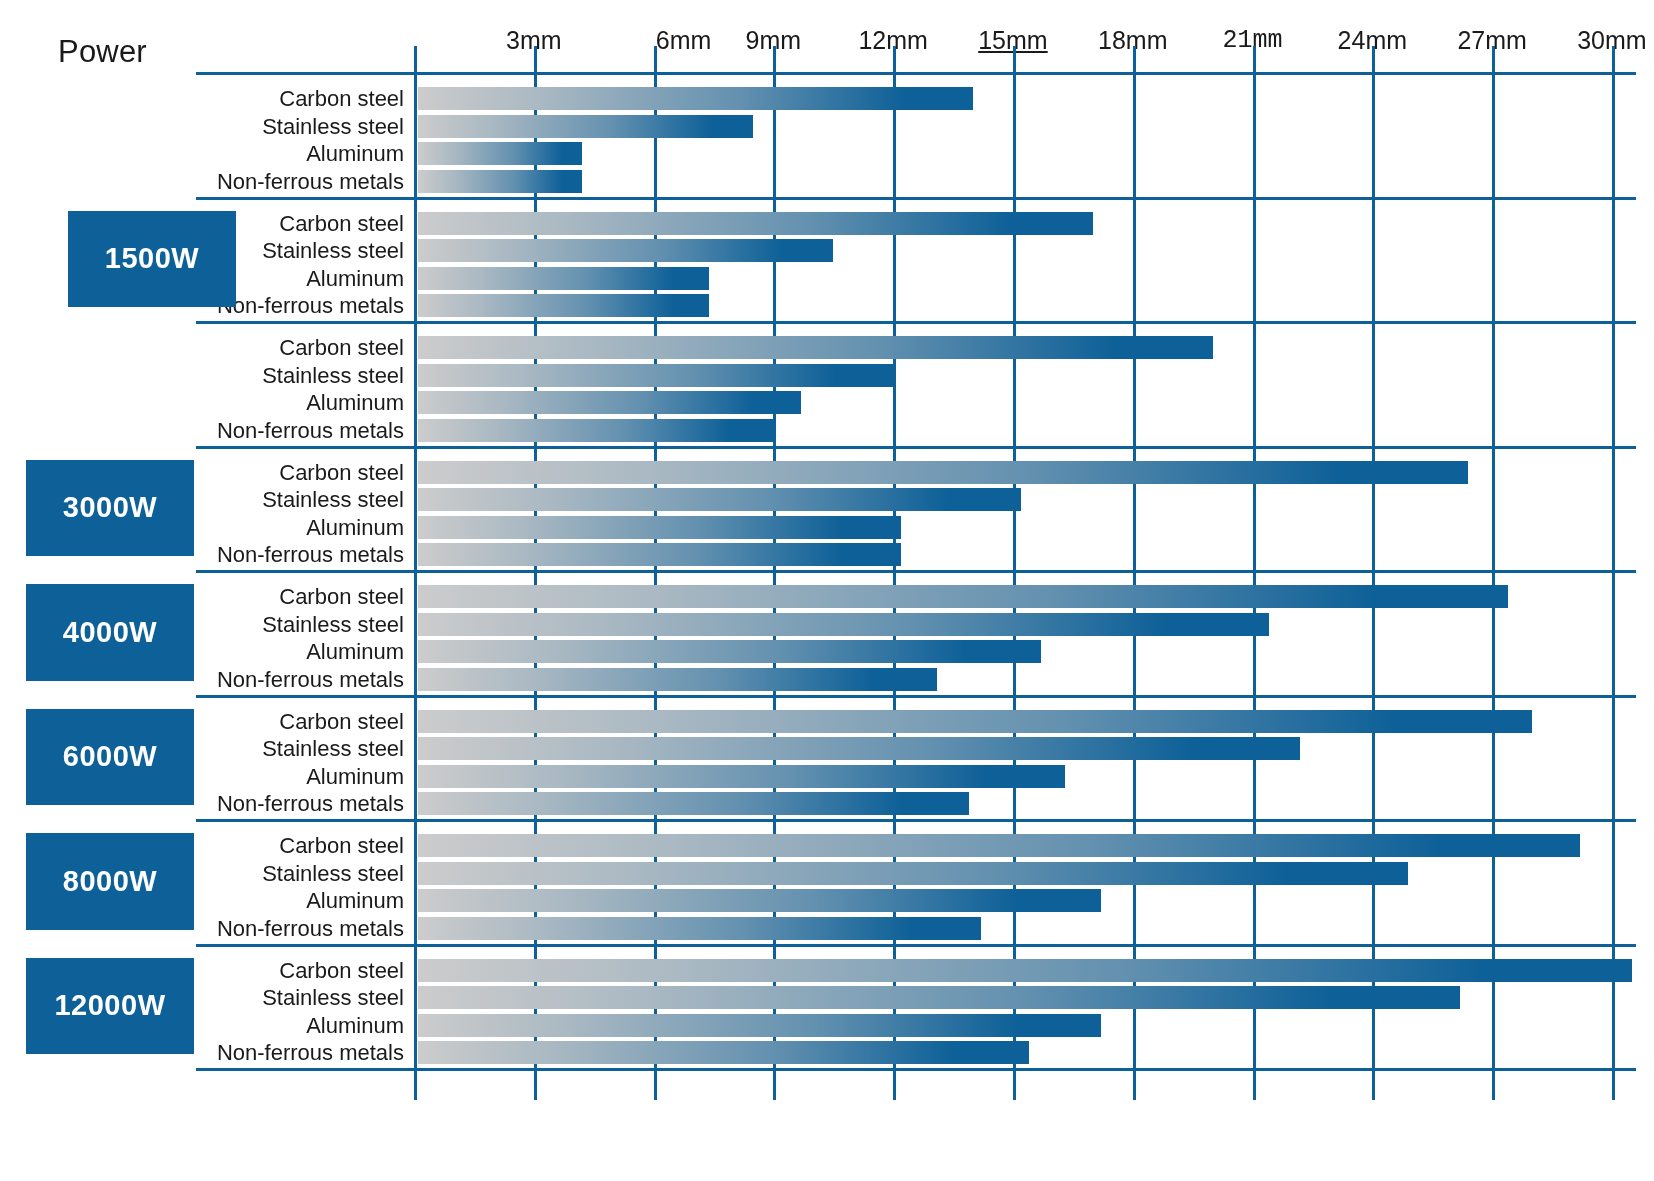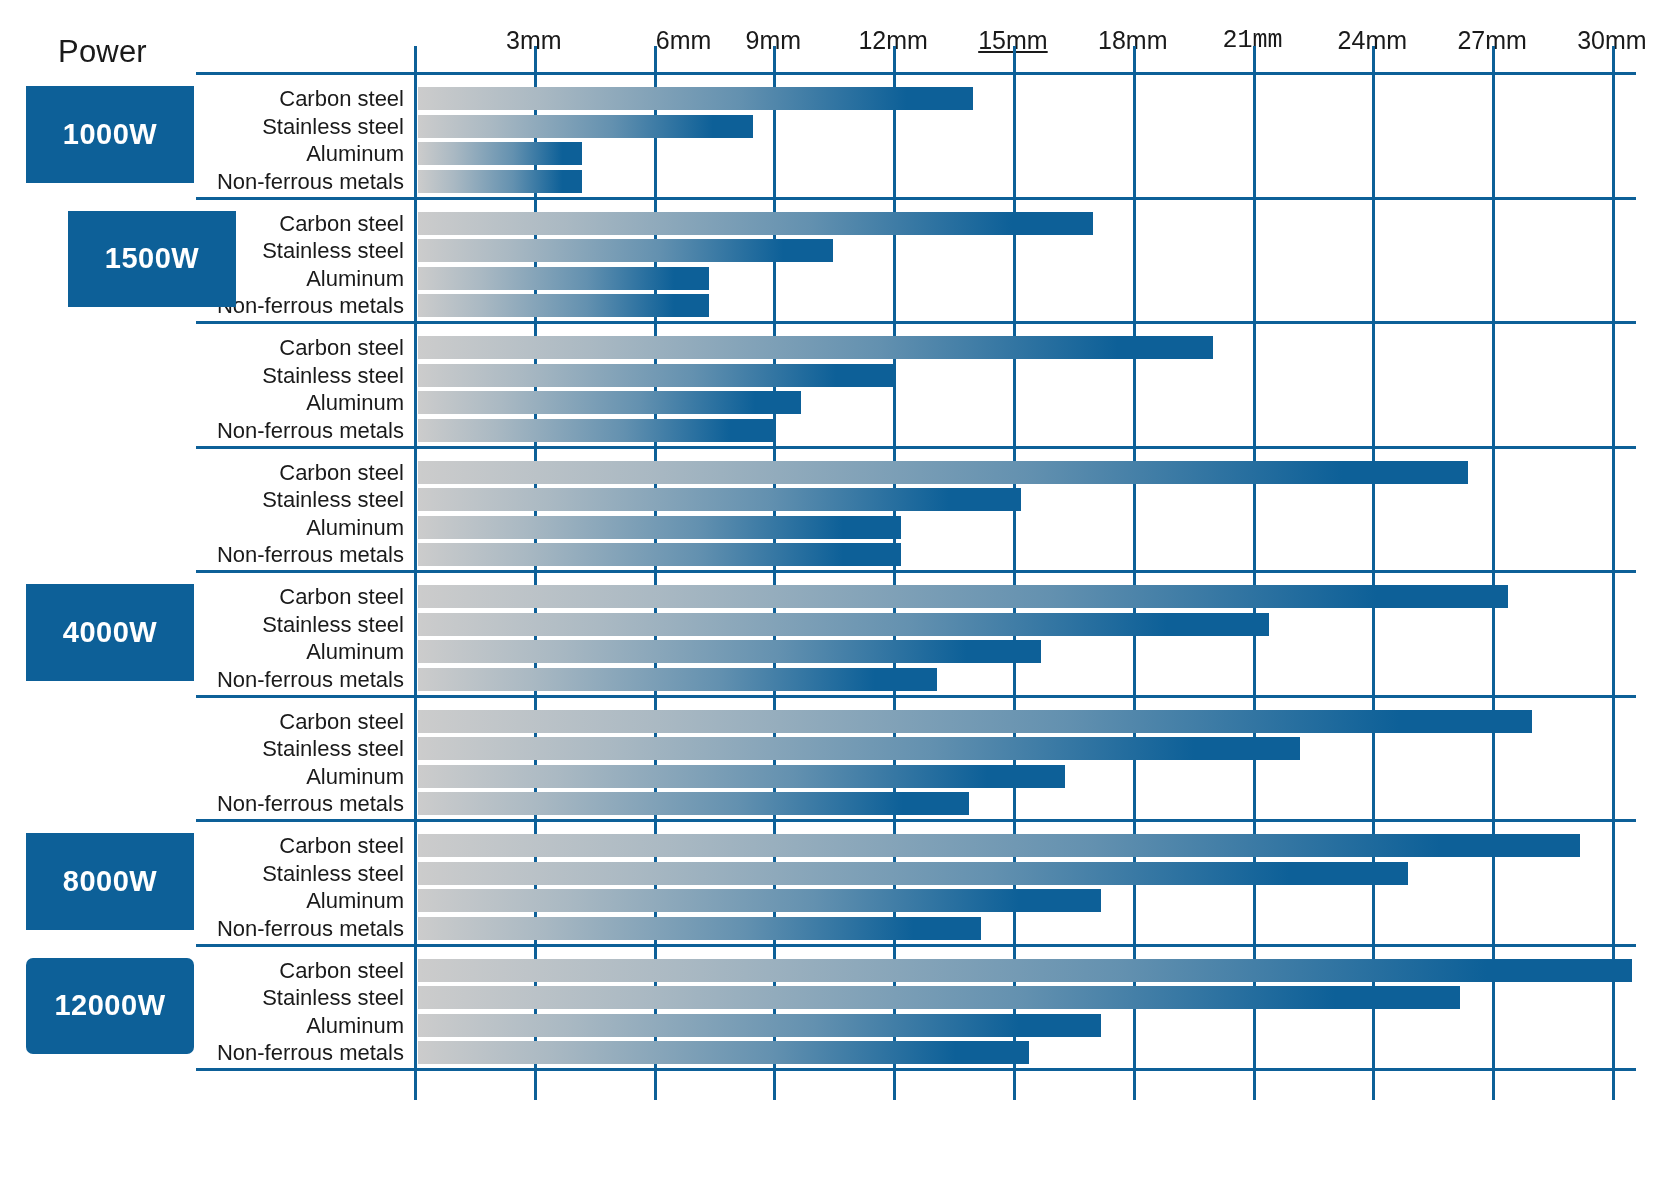--- a/index.html
+++ b/index.html
@@ -325,18 +325,19 @@
         <div class="bar-track" style="left: 222px; width: 682.796px;"></div>
         <div class="bar-fill" title="17.2 mm" style="left: 222px; width: 682.796px;"></div>
       </div>
       <div class="row" style="top: 968.3px;">
         <div class="row-label" style="right: 1232px;">Non-ferrous metals</div>
         <div class="bar-track" style="left: 222px; width: 610.922px;"></div>
         <div class="bar-fill" title="15.4 mm" style="left: 222px; width: 610.922px;"></div>
       </div>
     </div>
 
-<div class="power-block" style="top: 86px; height: 96.5px;">1000W</div>
     <div class="power-block" style="top: 210.5px; height: 96.5px; margin-left: 42px;">1500W</div>
+    <div class="power-block" style="top: 459.5px; height: 96.5px;">3000W</div>
     <div class="power-block" style="top: 584px; height: 96.5px;">4000W</div>
+    <div class="power-block" style="top: 708.5px; height: 96.5px;">6000W</div>
     <div class="power-block" style="top: 833px; height: 96.5px;">8000W</div>
-    <div class="power-block" style="top: 957.5px; height: 96.5px; border-radius: 7px;">12000W</div>
+    <div class="power-block" style="top: 957.5px; height: 96.5px;">12000W</div>
   </div>
 
 </body></html>

